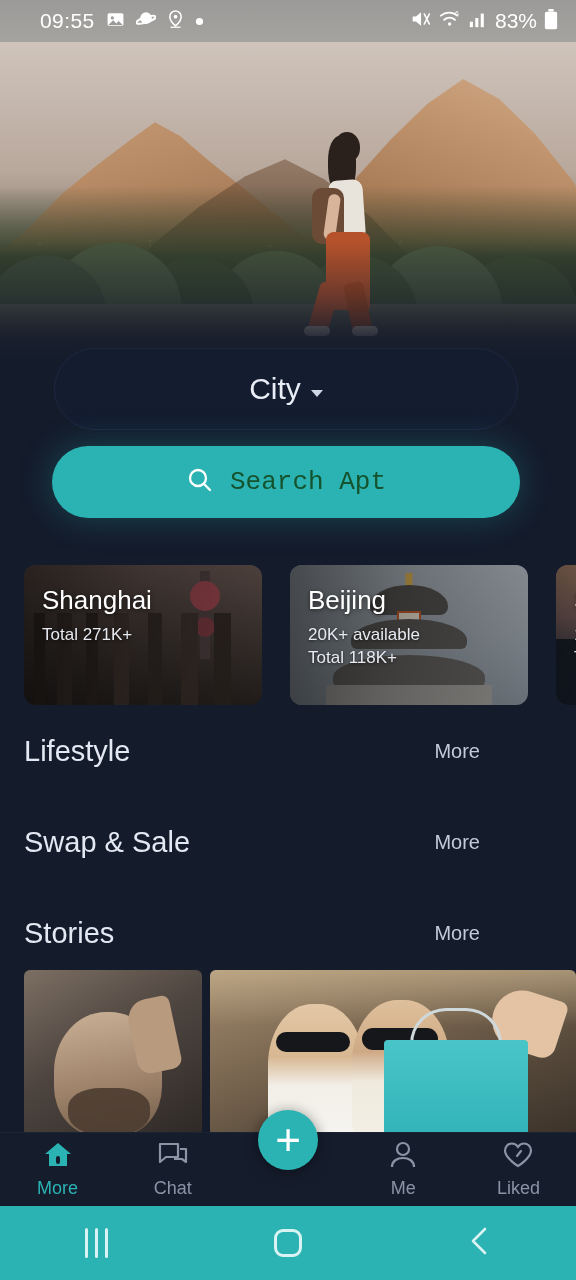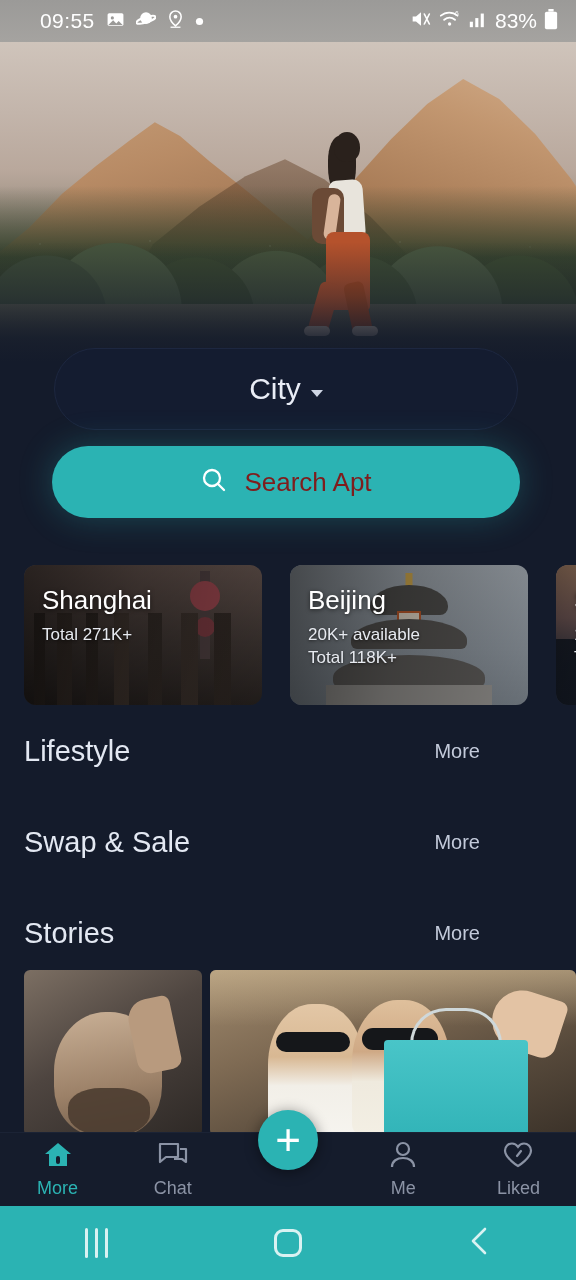--- a/index.html
+++ b/index.html
@@ -112,21 +112,21 @@
   }
   .city-label{ color:#e9edf6; font-size:30px; font-weight:400; }
   .caret{ width:0;height:0;border-left:6px solid transparent;border-right:6px solid transparent;border-top:7px solid #cfd6e4; margin-top:8px;}
   .search-btn{
     margin:16px 52px 0; height:72px; border-radius:36px;
     background:#2bb3b3;
     display:flex; align-items:center; justify-content:center; gap:16px;
     cursor:pointer;
     box-shadow:0 0 34px rgba(43,179,179,.30);
   }
-  .search-btn-label{ color:#7f1d1d; font-size:26px; }
+  .search-btn-label{ color:#14532d; font-size:26px;font-family:Liberation Mono, monospace; }
 
   
   .citycards{
     position:absolute; top:565px; left:0; width:576px; height:142px;
     display:flex; gap:28px; padding-left:24px; overflow:hidden; z-index:8;
   }
   .ccard{
     position:relative; flex:0 0 238px; height:140px; border-radius:12px;
     overflow:hidden; cursor:pointer;
   }

